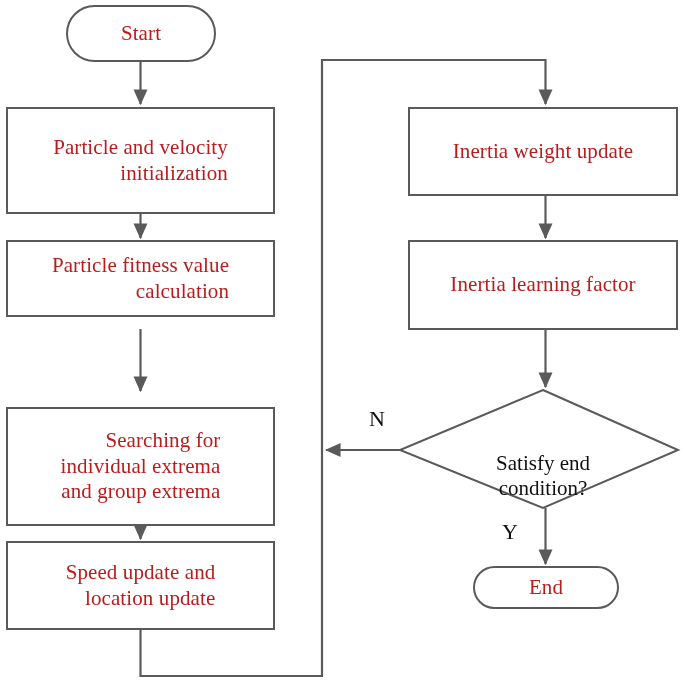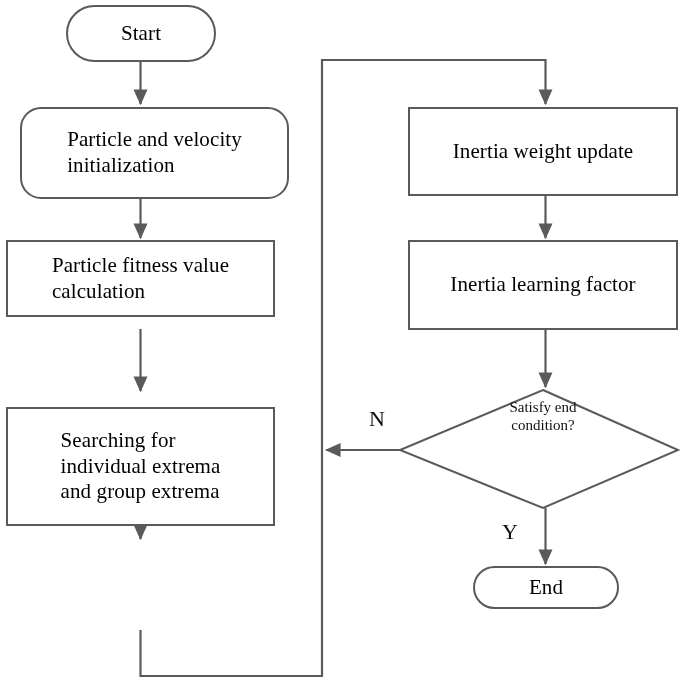--- a/index.html
+++ b/index.html
@@ -21,47 +21,47 @@
     top: 0;
     width: 685px;
     height: 680px;
   }
   .node {
     position: absolute;
     box-sizing: border-box;
     display: flex;
     align-items: center;
     justify-content: center;
-    text-align: left;
-    color: #000000;
+    text-align: right;
+    color: #b91c1c;
     background: #ffffff;
     font-size: 21px;
     line-height: 1.22;
     letter-spacing: 0.1px;
     z-index: 2;
   }
   .node.process {
     border: 2px solid #5a5a5a;
   }
   .node.terminator {
     border: 2px solid #5a5a5a;
     border-radius: 30px;
   }
   .node-label {
     padding: 0 6px;
     white-space: pre-line;
   }
   .diamond-node {
     position: absolute;
     display: flex;
-    align-items: flex-start;
+    align-items: flex-end;
     justify-content: center;
     text-align: center;
     color: #101010;
-    font-size: 15px;
+    font-size: 21px;
     line-height: 1.22;
     z-index: 2;
     background: transparent;
   }
   .edge-label {
     position: absolute;
     color: #101010;
     font-size: 22px;
     line-height: 1;
     z-index: 3;
@@ -101,36 +101,40 @@
       <path d="M 545.5 508 L 545.5 564" marker-end="url(#arrowhead)"></path>
 
       <path d="M 543 390 L 678 450 L 543 508 L 400 450 Z" stroke-width="2"></path>
     </g>
   </svg>
 
   <div class="node terminator" style="left:66px; top:5px; width:150px; height:57px;">
     <span class="node-label">Start</span>
   </div>
 
-  <div class="node process" style="left:20px; top:107px; width:269px; height:92px;border-radius:21px;">
+  <div class="node process" style="left:6px; top:107px; width:269px; height:107px;">
     <span class="node-label">Particle and velocity
 initialization</span>
   </div>
 
   <div class="node process" style="left:6px; top:240px; width:269px; height:77px;">
     <span class="node-label">Particle fitness value
 calculation</span>
   </div>
 
   <div class="node process" style="left:6px; top:407px; width:269px; height:119px;">
     <span class="node-label">Searching for
 individual extrema
 and group extrema</span>
   </div>
 
+  <div class="node process" style="left:6px; top:541px; width:269px; height:89px;">
+    <span class="node-label">Speed update and
+location update</span>
+  </div>
 
   <div class="node process" style="left:408px; top:240px; width:270px; height:90px;">
     <span class="node-label">Inertia learning factor</span>
   </div>
 
   <div class="node process" style="left:408px; top:107px; width:270px; height:89px;">
     <span class="node-label">Inertia weight update</span>
   </div>
 
   <div class="diamond-node" style="left:430px; top:398px; width:226px; height:104px;">

